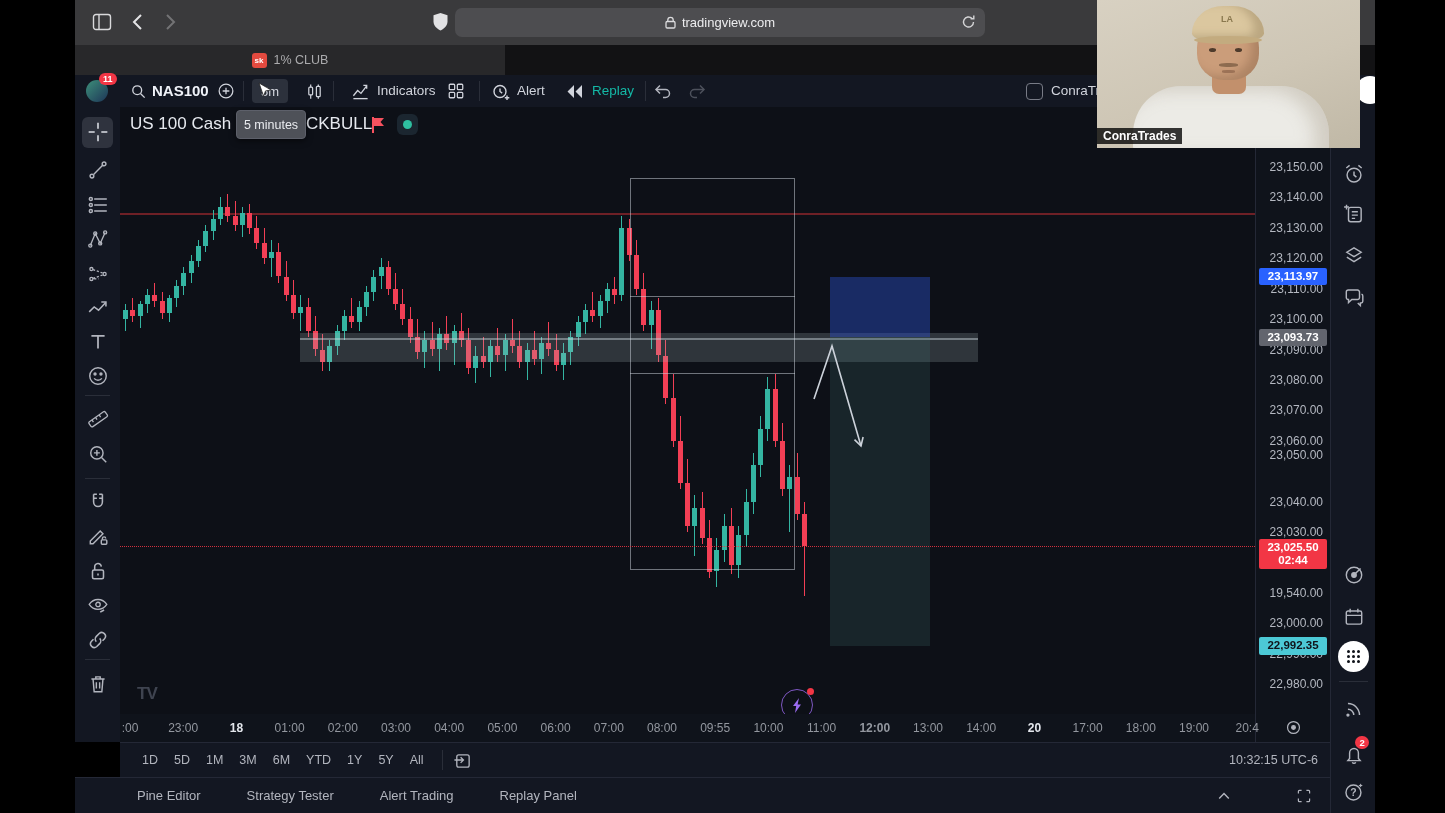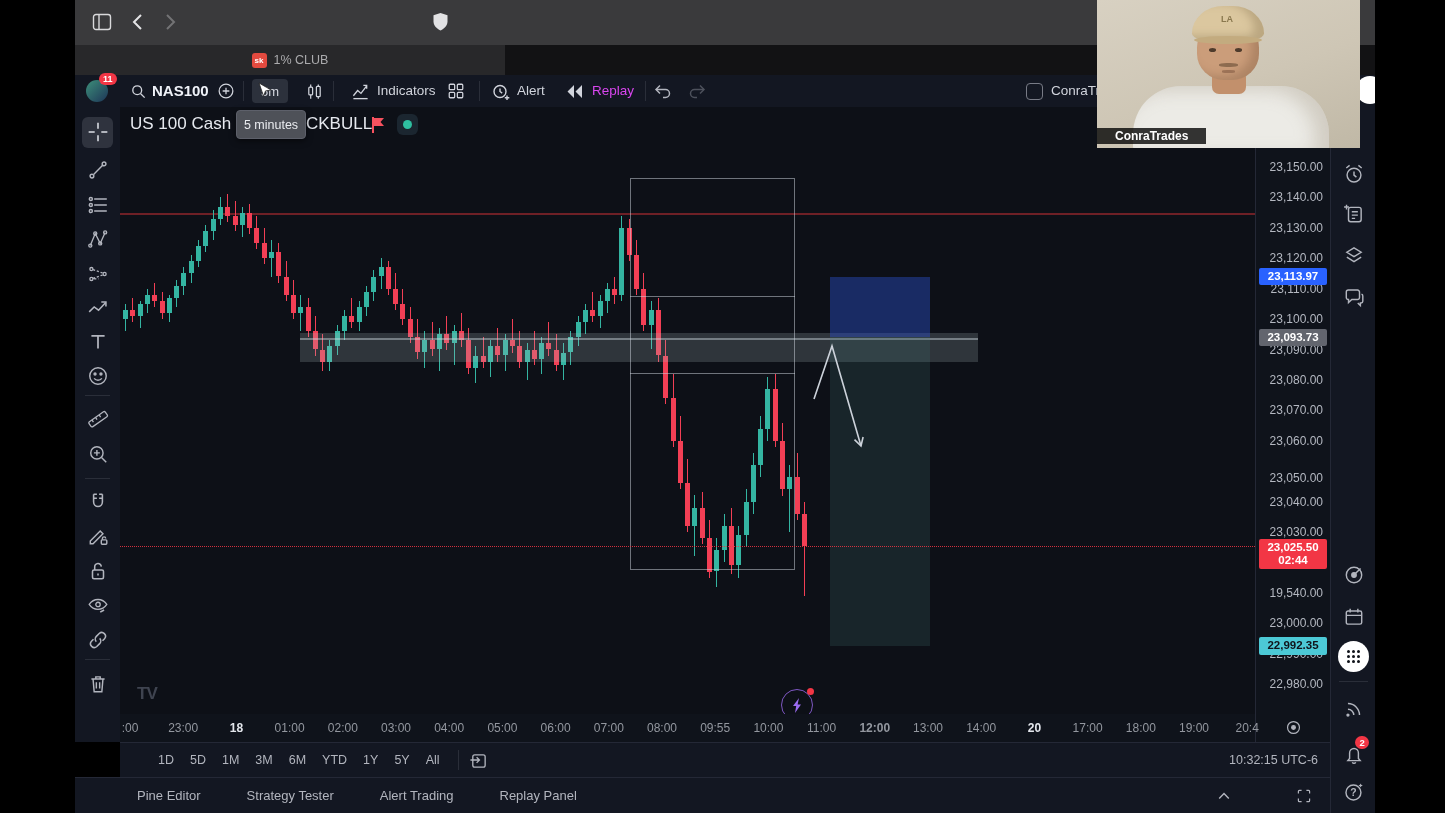--- a/index.html
+++ b/index.html
@@ -32,21 +32,21 @@
   .rbtn{color:#b2b5be;font-size:12.5px;padding:4px 8px;border-radius:4px;}
   #footer-bar{left:75px;top:777px;width:1255px;height:36px;background:#131722;border-top:1px solid #242836;
               display:flex;align-items:center;padding-left:62px;box-sizing:border-box;gap:46px;}
   .ftab{color:#b2b5be;font-size:13px;}
   #right-sidebar{left:1330px;top:75px;width:45px;height:738px;background:#131722;border-left:1px solid #242836;}
   .rtool{position:absolute;left:12px;width:22px;height:22px;}
   
   #webcam{left:1097px;top:0;width:263px;height:148px;z-index:50;overflow:hidden;
           background:linear-gradient(160deg,#d8d1c2 0%,#cec6b5 55%,#c0b8a6 100%);}
   #webcam-label{position:absolute;left:0;bottom:4px;background:rgba(5,5,5,.8);color:#fff;
-                font-size:12px;font-weight:bold;padding:1px 18px;z-index:5;}
+                font-size:12px;font-weight:bold;padding:1px 6px;z-index:5;}
   .bar{background:#000;z-index:60;}
   .candle-body,.candle-wick{position:absolute;}
   .tooltip{background:#4e5158;border:1px solid #5d606a;border-radius:4px;color:#e9ebef;
            font-size:12.5px;display:flex;align-items:center;justify-content:center;
            box-shadow:0 2px 6px rgba(0,0,0,.5);z-index:30;}
 </style>
 </head>
 <body>
 
 <div id="stage">
@@ -66,20 +66,35 @@
     <div class="abs" style="left:86px;top:12px;">
       <svg width="18" height="20" viewBox="0 0 18 20" fill="none" stroke="#737375" stroke-width="2">
           <path d="M6 3l7 7-7 7"></path>
         </svg>
     </div>
     <div class="abs" style="left:357px;top:12px;">
       <svg width="17" height="20" viewBox="0 0 17 20" fill="#e2e2e4">
           <path d="M8.5 1l7 2.3v6c0 4.4-2.9 7.3-7 9.2-4.1-1.9-7-4.8-7-9.2v-6z"></path>
         </svg>
     </div>
+    <div id="url-pill" class="abs">
+      <span>
+        <svg width="11" height="13" viewBox="0 0 11 13" fill="none" stroke="#dcdcde" stroke-width="1.3">
+            <rect x="1" y="5.5" width="9" height="6.5" rx="1.2"></rect>
+            <path d="M2.8 5.5V4a2.7 2.7 0 0 1 5.4 0v1.5"></path>
+          </svg>
+      </span>
+      <span>tradingview.com</span>
+      <span class="abs" style="right:9px;top:6px;">
+        <svg width="15" height="16" viewBox="0 0 15 16" fill="none" stroke="#d5d5d7" stroke-width="1.4">
+            <path d="M12.5 8a5 5 0 1 1-1.6-3.7"></path>
+            <path d="M12.8 1.6v3.2H9.6"></path>
+          </svg>
+      </span>
+    </div>
   </div>
 
   <div id="tab-bar" class="abs">
     <div class="tab" style="width:430px;background:#28282a;color:#ababad;">
       <span style="width:15px;height:15px;background:#e34a3f;border-radius:3px;color:#fff;font-size:8px;font-weight:bold;display:flex;align-items:center;justify-content:center;">sk</span>
       <span>1% CLUB</span>
     </div>
     <div style="flex:1;background:#121214;"></div>
   </div>
 
@@ -132,21 +147,21 @@
           <path d="M9 6.5v3l2.2 1.6"></path>
           <path d="M16 13.5v4.5M13.8 15.8h4.5"></path>
         </svg>
     </div>
     <div class="abs" style="left:442px;top:8px;color:#d1d4dc;font-size:13.5px;">Alert</div>
     <div class="abs icon" style="left:490px;top:8px;">
       <svg width="20" height="17" viewBox="0 0 20 17" fill="#d1d4dc">
           <path d="M9 2L2.5 8.5 9 15V2zM17 2l-6.5 6.5L17 15V2z"></path>
         </svg>
     </div>
-    <div class="abs" style="left:517px;top:8px;color:#d946ef;font-size:13.5px;">Replay</div>
+    <div class="abs" style="left:517px;top:8px;color:#14b8a6;font-size:13.5px;">Replay</div>
     <div class="abs sep" style="left:570px;top:6px;"></div>
     <div class="abs icon" style="left:578px;top:8px;">
       <svg width="20" height="17" viewBox="0 0 20 17" fill="none" stroke="#b2b5be" stroke-width="1.5">
           <path d="M7 2.5L3 6.5l4 4"></path>
           <path d="M3 6.5h9.5a4 4 0 0 1 0 8H10"></path>
         </svg>
     </div>
     <div class="abs icon" style="left:612px;top:8px;">
       <svg width="20" height="17" viewBox="0 0 20 17" fill="none" stroke="#4d515c" stroke-width="1.5">
           <path d="M13 2.5l4 4-4 4"></path>
@@ -508,21 +523,21 @@
       <div class="plabel" style="top: 53px;">23,150.00</div>
       <div class="plabel" style="top: 83.4px;">23,140.00</div>
       <div class="plabel" style="top: 113.8px;">23,130.00</div>
       <div class="plabel" style="top: 144.2px;">23,120.00</div>
       <div class="plabel" style="top: 174.6px;">23,110.00</div>
       <div class="plabel" style="top: 205.1px;">23,100.00</div>
       <div class="plabel" style="top: 235.5px;">23,090.00</div>
       <div class="plabel" style="top: 265.9px;">23,080.00</div>
       <div class="plabel" style="top: 296.3px;">23,070.00</div>
       <div class="plabel" style="top: 326.7px;">23,060.00</div>
-      <div class="plabel" style="top: 364px; text-align: right;">23,050.00</div>
+      <div class="plabel" style="top: 341px; text-align: right;">23,050.00</div>
       <div class="plabel" style="top: 387.5px;">23,040.00</div>
       <div class="plabel" style="top: 417.9px;">23,030.00</div>
       <div class="plabel" style="top: 448.4px;">23,020.00</div>
       <div class="plabel" style="top: 478.8px;">19,540.00</div>
       <div class="plabel" style="top: 509.2px;">23,000.00</div>
       <div class="plabel" style="top: 539.6px;">22,990.00</div>
       <div class="plabel" style="top: 570px;">22,980.00</div>
       <div class="pbadge" style="background: rgb(41, 98, 255); color: rgb(255, 255, 255); top: 160.6px;">23,113.97</div>
       <div class="pbadge" style="background: rgb(98, 101, 110); color: rgb(255, 255, 255); top: 222.1px;">23,093.73</div>
       <div class="pbadge" style="background: rgb(242, 54, 69); color: rgb(255, 255, 255); top: 431.6px;">23,025.50<br>02:44</div>
@@ -554,21 +569,21 @@
       <div class="tlabel" style="left: 1127.2px;">20:4</div>
     </div>
   <div class="abs icon" style="left:1285px;top:719px;">
     <svg width="17" height="17" viewBox="0 0 20 20" fill="none" stroke="#b2b5be" stroke-width="1.4">
         <circle cx="10" cy="10" r="7"></circle>
         <circle cx="10" cy="10" r="2.2" fill="#b2b5be"></circle>
       </svg>
   </div>
 
   <div id="range-bar" class="abs">
-    <div id="range-buttons" style="display:flex;align-items:center;margin-left:16px;">
+    <div id="range-buttons" style="display:flex;align-items:center;">
         <div class="rbtn">1D</div>
         <div class="rbtn">5D</div>
         <div class="rbtn">1M</div>
         <div class="rbtn">3M</div>
         <div class="rbtn">6M</div>
         <div class="rbtn">YTD</div>
         <div class="rbtn">1Y</div>
         <div class="rbtn">5Y</div>
         <div class="rbtn">All</div>
       </div>

